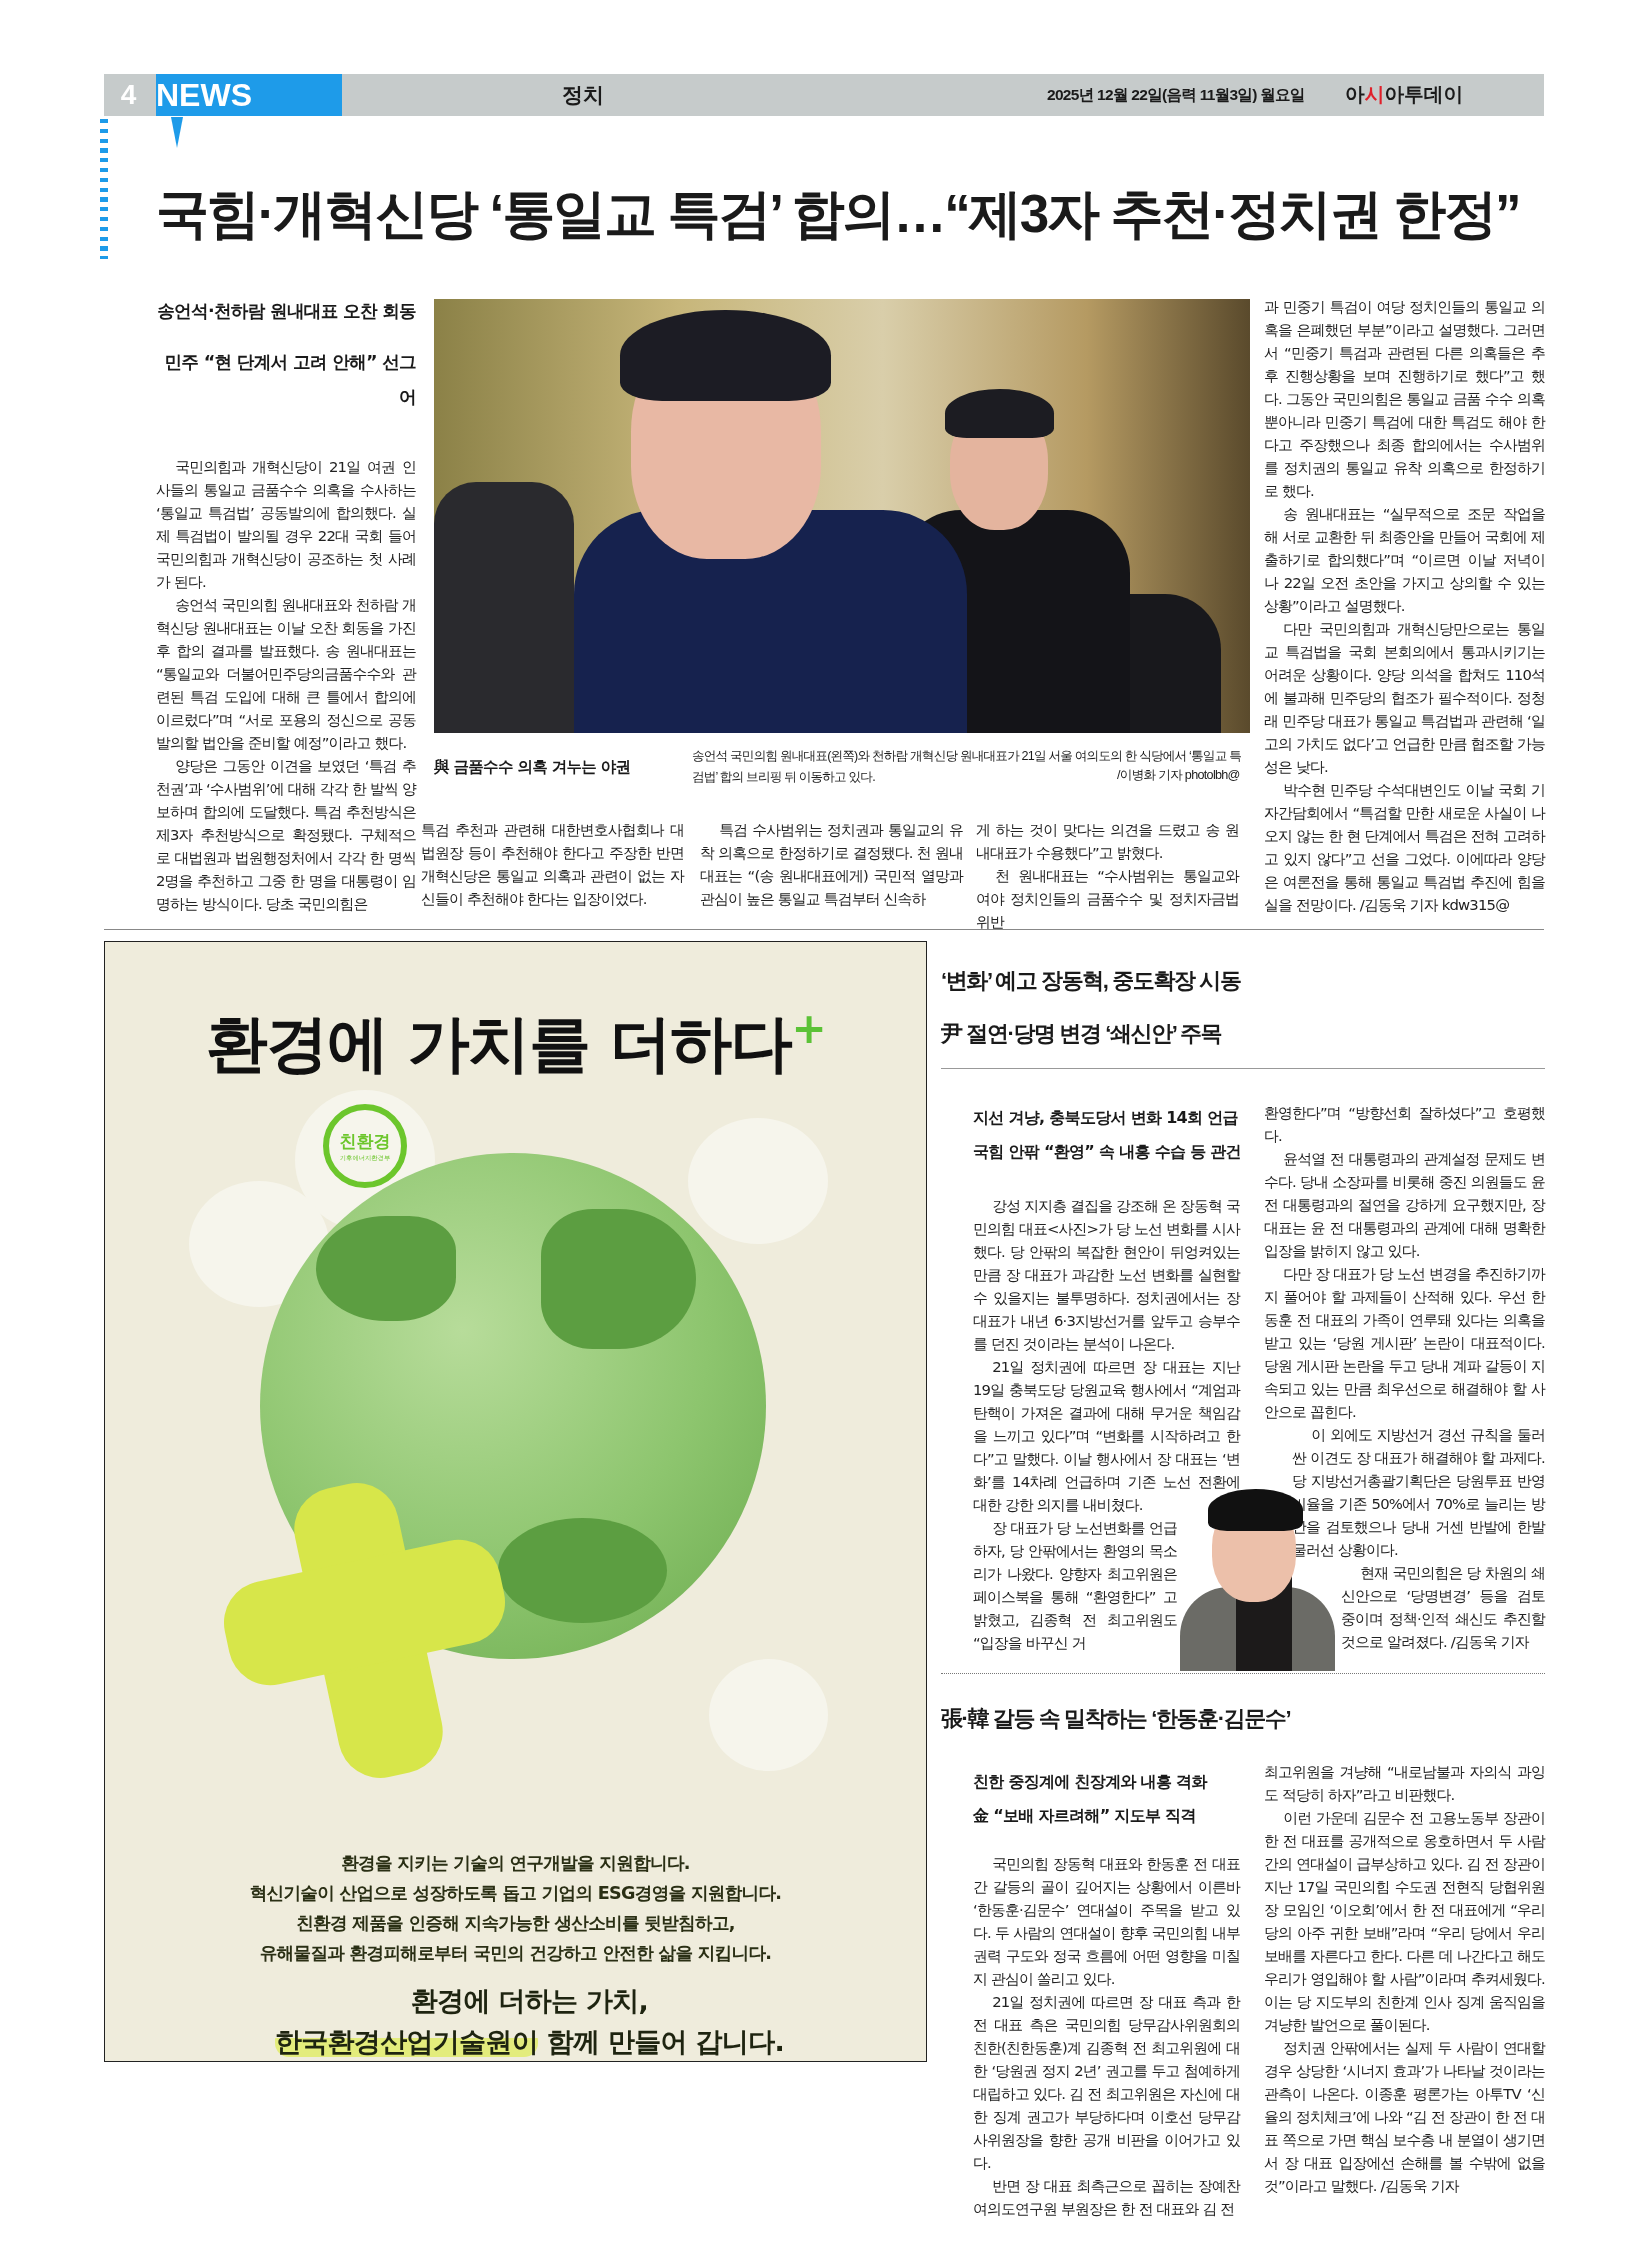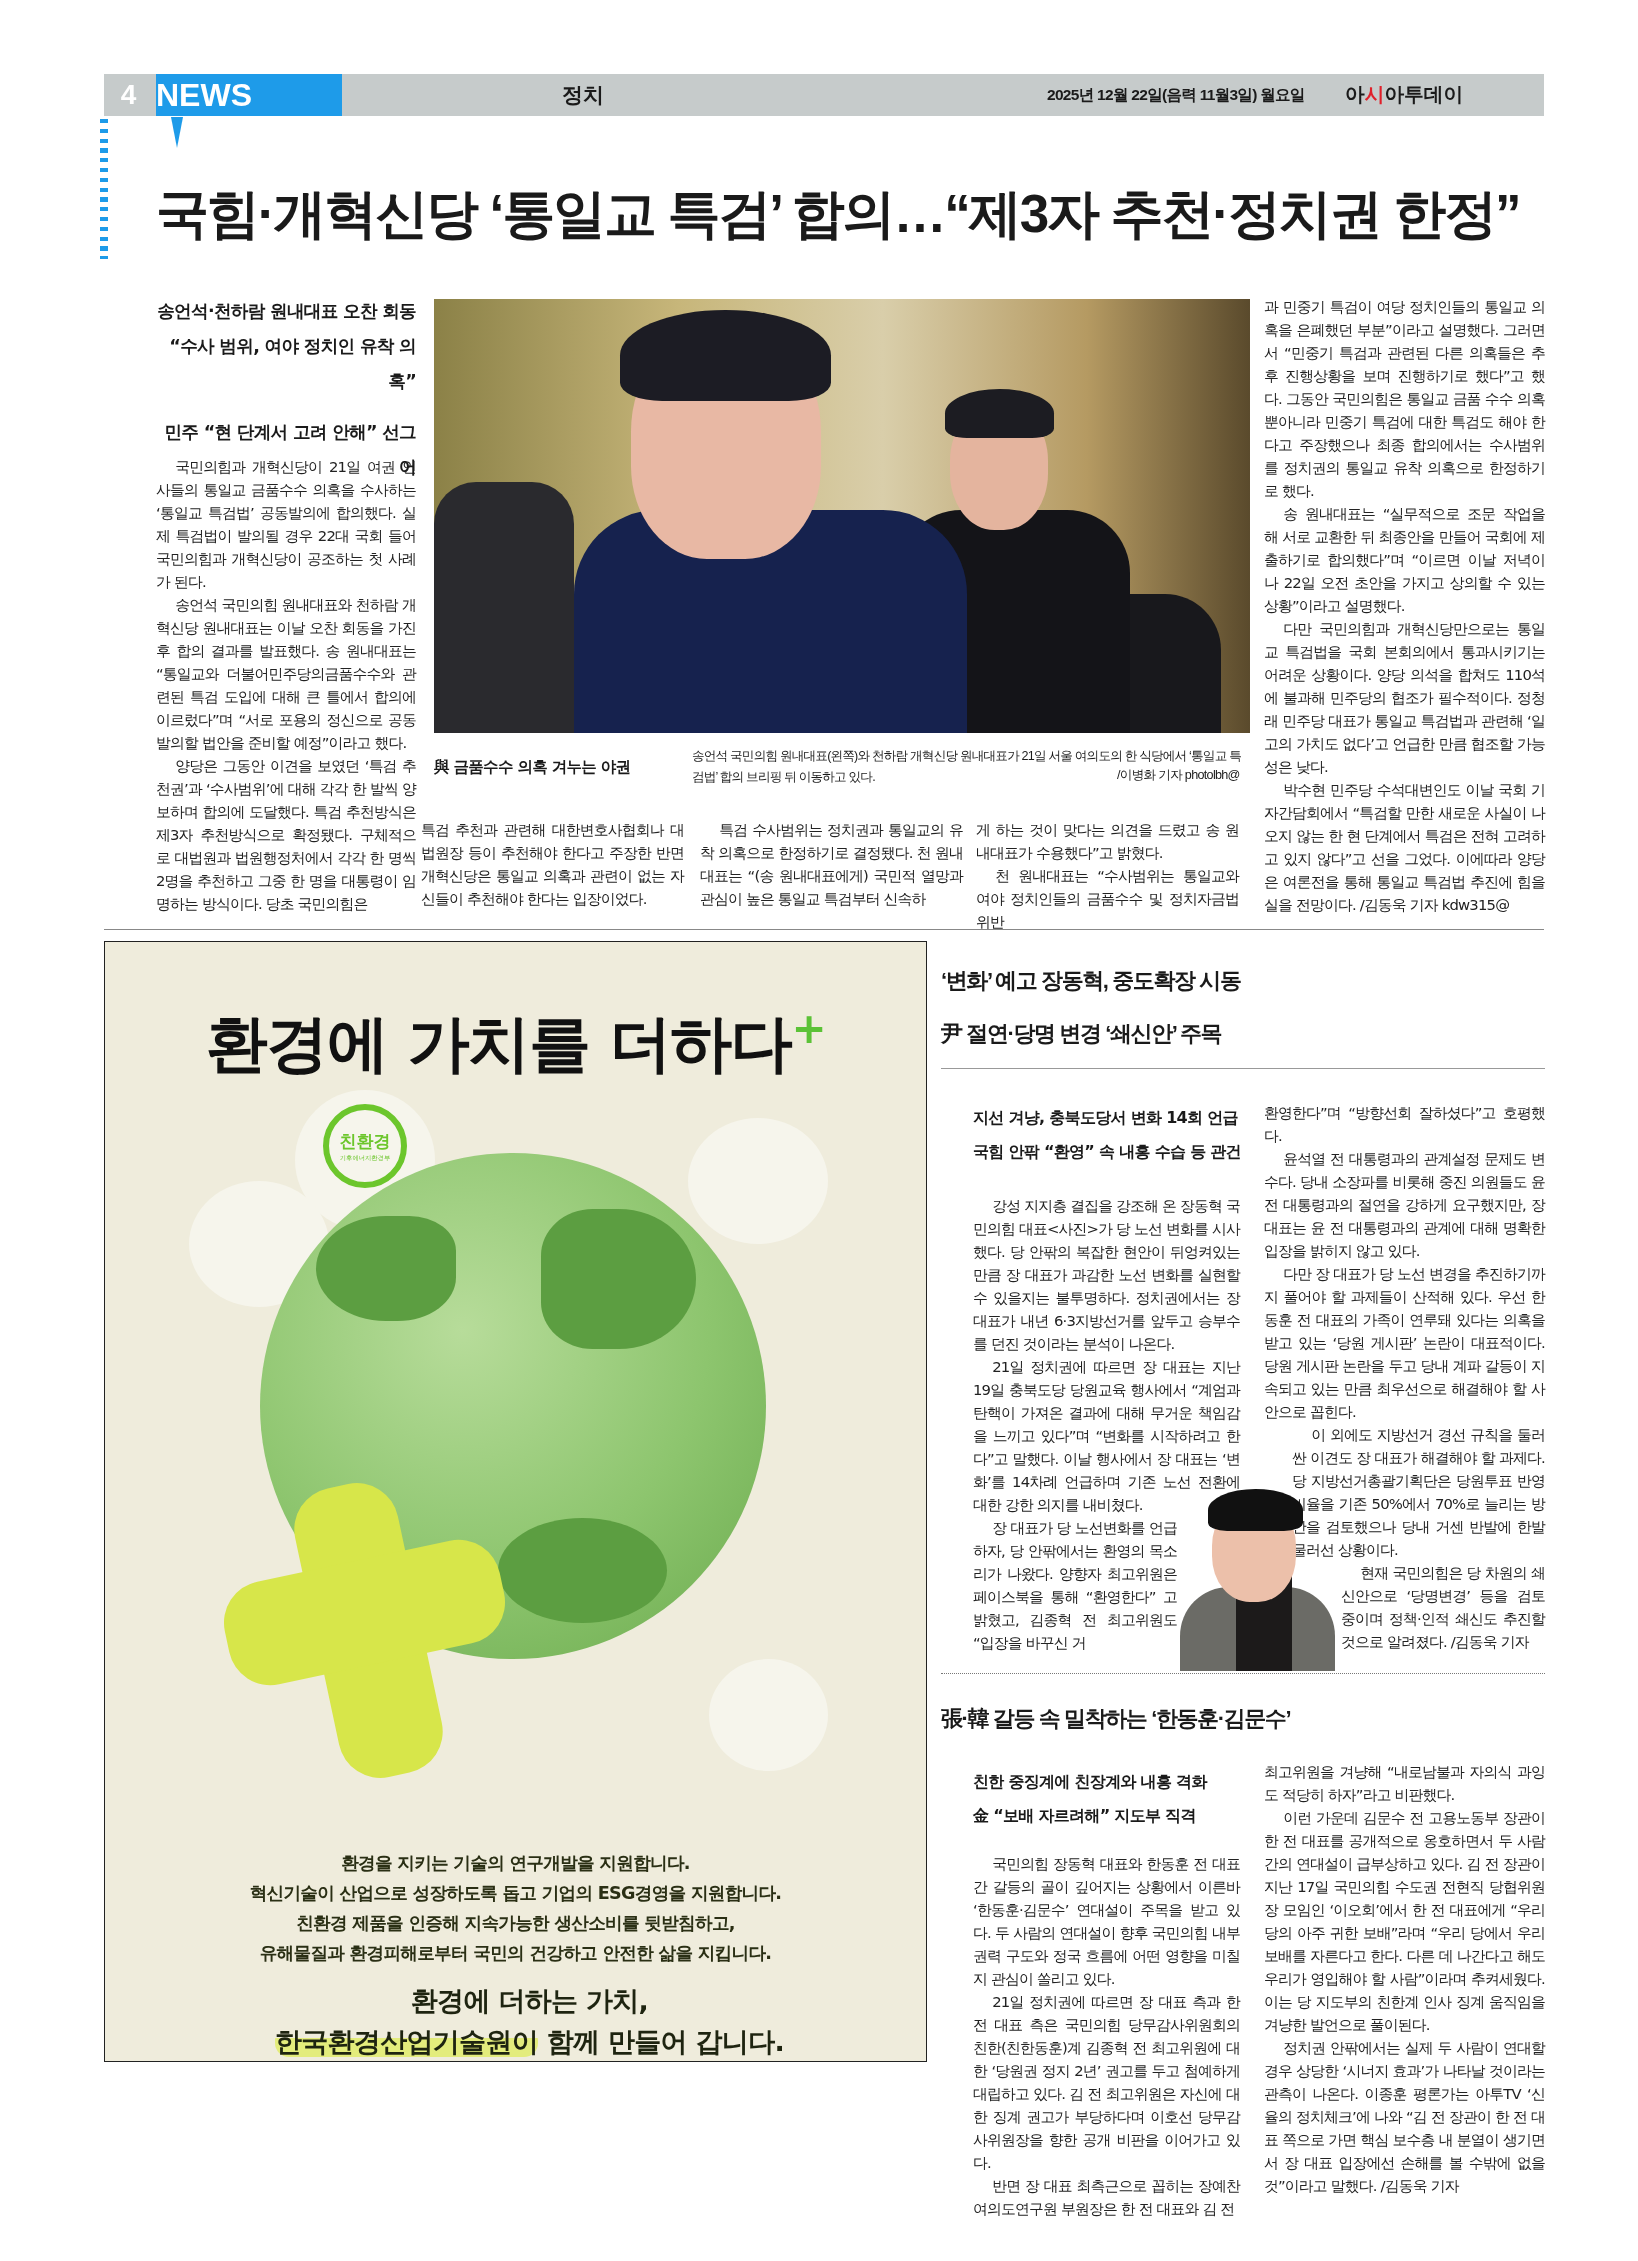--- a/index.html
+++ b/index.html
@@ -78,21 +78,20 @@
 <div class="abs newsbox">NEWS</div>
 <div class="abs newstail"></div>
 <div class="abs section">정치</div>
 <div class="abs date">2025년 12월 22일(음력 11월3일)  월요일</div>
 <div class="abs brand"><span>아</span><span class="red">시</span><span>아투데이</span></div>
 
 <h1 class="abs headline">국힘·개혁신당 ‘통일교 특검’ 합의…“제3자 추천·정치권 한정”</h1>
 
 <div class="abs" style="left:156px;top:294px;width:260px;">
   <div class="sub">송언석·천하람 원내대표 오찬 회동</div>
-  <div class="sub">“수사 범위, 여야 정치인 유착 의혹”</div>
   <div class="sub" style="margin-top:15.5px">민주 “현 단계서 고려 안해” 선그어</div>
 </div>
 
 <div class="abs body" style="left:156px;top:455px;width:260px;">
   <p>국민의힘과 개혁신당이 21일 여권 인사들의 통일교 금품수수 의혹을 수사하는 ‘통일교 특검법’ 공동발의에 합의했다. 실제 특검법이 발의될 경우 22대 국회 들어 국민의힘과 개혁신당이 공조하는 첫 사례가 된다.</p>
   <p>송언석 국민의힘 원내대표와 천하람 개혁신당 원내대표는 이날 오찬 회동을 가진 후 합의 결과를 발표했다. 송 원내대표는 “통일교와 더불어민주당의금품수수와 관련된 특검 도입에 대해 큰 틀에서 합의에 이르렀다”며 “서로 포용의 정신으로 공동발의할 법안을 준비할 예정”이라고 했다.</p>
   <p>양당은 그동안 이견을 보였던 ‘특검 추천권’과 ‘수사범위’에 대해 각각 한 발씩 양보하며 합의에 도달했다. 특검 추천방식은 제3자 추천방식으로 확정됐다. 구체적으로 대법원과 법원행정처에서 각각 한 명씩 2명을 추천하고 그중 한 명을 대통령이 임명하는 방식이다. 당초 국민의힘은</p>
 </div>
 
 <div class="abs photo1">

